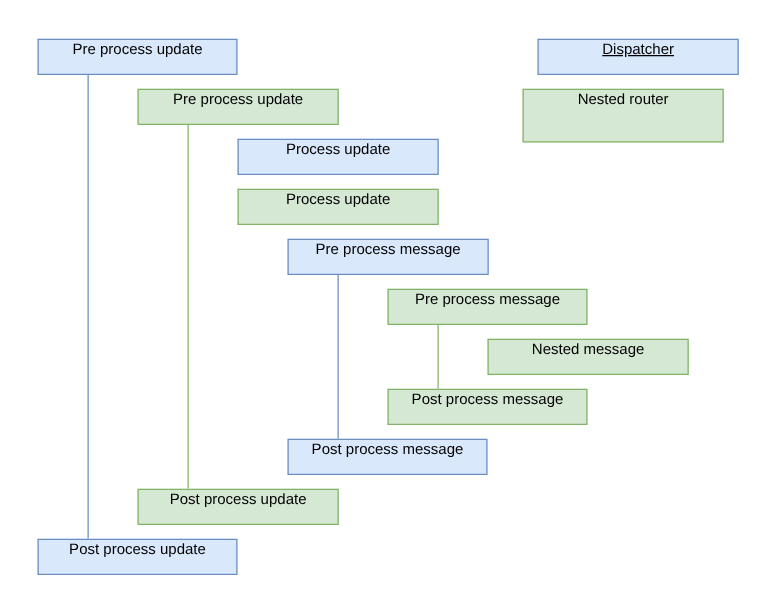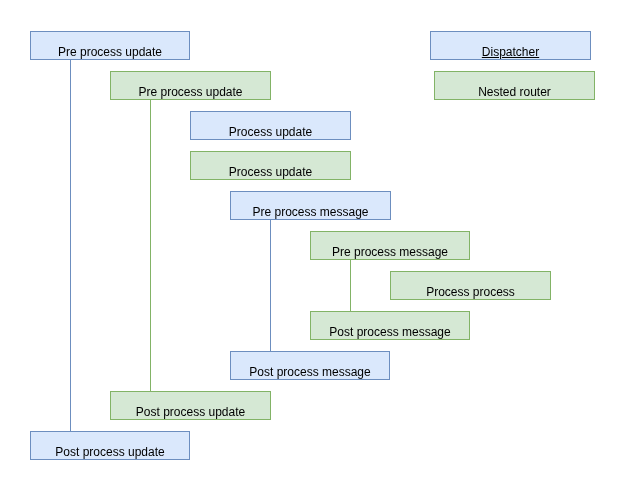--- a/index.html
+++ b/index.html
@@ -12,21 +12,21 @@
     position: relative;
     width: 621px;
     height: 491px;
     background: #ffffff;
     overflow: hidden;
   }
   .node {
     position: absolute;
     box-sizing: border-box;
     display: flex;
-    align-items: flex-end;
+    align-items: flex-start;
     justify-content: center;
     font-size: 12px;
     color: #000000;
     z-index: 2;
     white-space: nowrap;
   }
   .node.blue {
     background: var(--blue-fill, #dae8fc);
     border: 1px solid var(--blue-border, #6c8ebf);
   }
@@ -54,37 +54,37 @@
     <div class="connector green" style="left: 350px; top: 260px; height: 51px;"></div>
     <div class="node blue" style="left: 30px; top: 31px; width: 160px; height: 29px;">
       <span class="node-label">Pre process update</span>
     </div>
     <div class="node blue" style="left: 430px; top: 31px; width: 161px; height: 29px; text-decoration: underline;">
       <span class="node-label">Dispatcher</span>
     </div>
     <div class="node green" style="left: 110px; top: 71px; width: 161px; height: 29px;">
       <span class="node-label">Pre process update</span>
     </div>
-    <div class="node green" style="left: 434px; top: 71px; width: 161px; height: 29px;">
+    <div class="node green" style="left: 418px; top: 71px; width: 161px; height: 43px;">
       <span class="node-label">Nested router</span>
     </div>
     <div class="node blue" style="left: 190px; top: 111px; width: 161px; height: 29px;">
       <span class="node-label">Process update</span>
     </div>
     <div class="node green" style="left: 190px; top: 151px; width: 161px; height: 29px;">
       <span class="node-label">Process update</span>
     </div>
     <div class="node blue" style="left: 230px; top: 191px; width: 161px; height: 29px;">
       <span class="node-label">Pre process message</span>
     </div>
     <div class="node green" style="left: 310px; top: 231px; width: 160px; height: 29px;">
       <span class="node-label">Pre process message</span>
     </div>
     <div class="node green" style="left: 390px; top: 271px; width: 161px; height: 29px;">
-      <span class="node-label">Process process</span>
+      <span class="node-label">Nested message</span>
     </div>
     <div class="node green" style="left: 310px; top: 311px; width: 160px; height: 29px;">
       <span class="node-label">Post process message</span>
     </div>
     <div class="node blue" style="left: 230px; top: 351px; width: 160px; height: 29px;">
       <span class="node-label">Post process message</span>
     </div>
     <div class="node green" style="left: 110px; top: 391px; width: 161px; height: 29px;">
       <span class="node-label">Post process update</span>
     </div>

